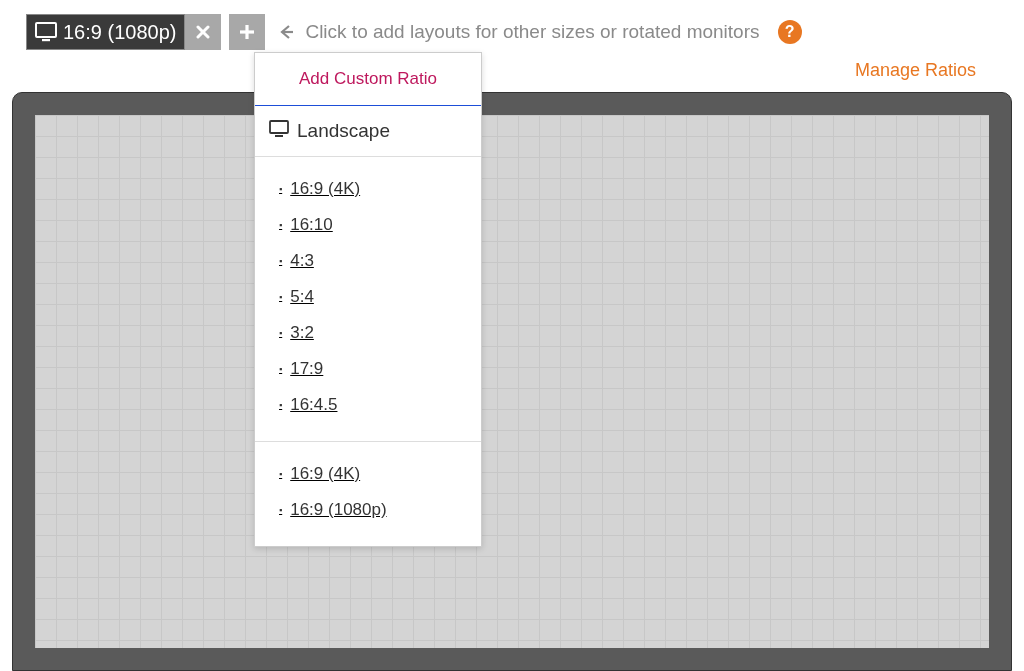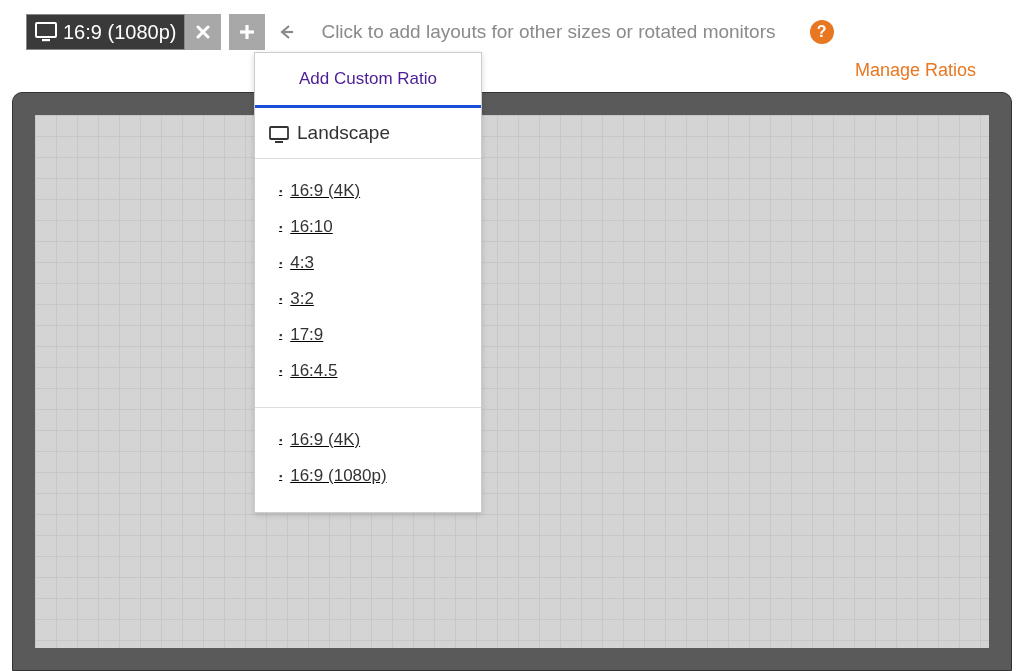--- a/index.html
+++ b/index.html
@@ -69,21 +69,21 @@
       margin-left: 8px;
       line-height: 1;
     }
 
     .hint {
       display: inline-flex;
       align-items: center;
       color: #8a8a8a;
       font-size: 19px;
       margin-left: 12px;
-      gap: 24px;
+      gap: 8px;
       justify-content: center;
     }
 
     .hint svg {
       flex-shrink: 0;
     }
 
     .help-icon {
       display: inline-flex;
       align-items: center;
@@ -137,31 +137,31 @@
       left: 254px;
       top: 52px;
       width: 228px;
       background: #fff;
       border: 1px solid #ccc;
       box-shadow: 0 2px 6px rgba(0,0,0,0.15);
       z-index: 100;
     }
 
     .dropdown-custom {
-      color: #4c1d95;
+      color: #be185d;
       font-size: 17px;
       padding: 16px 18px;
       text-align: center;
-      border-bottom: 3px solid #1d4ed8;
+      border-bottom: 1px solid #1d4ed8;
       cursor: pointer;
     }
 
     .dropdown-section-header {
       display: flex;
-      align-items: flex-end;
+      align-items: flex-start;
       gap: 8px;
       padding: 14px 14px 14px 14px;
       font-size: 19px;
       color: #333;
       border-bottom: 1px solid #ddd;
     }
 
     .dropdown-list {
       list-style: none;
       padding: 14px 14px 18px 14px;
@@ -236,20 +236,21 @@
     <svg width="20" height="18" viewBox="0 0 20 18">
       <rect x="1" y="1" width="18" height="12" rx="1" fill="none" stroke="#333" stroke-width="1.8"></rect>
       <rect x="6" y="15" width="8" height="2" fill="#333"></rect>
     </svg>
     <span>Landscape</span>
   </div>
   <ul class="dropdown-list">
     <li>16:9 (4K)</li>
     <li>16:10</li>
     <li>4:3</li>
+    <li>5:4</li>
     <li>3:2</li>
     <li>17:9</li>
     <li>16:4.5</li>
   </ul>
 
   <ul class="dropdown-list no-border-bottom">
     <li>16:9 (4K)</li>
     <li>16:9 (1080p)</li>
   </ul>
 </div>

